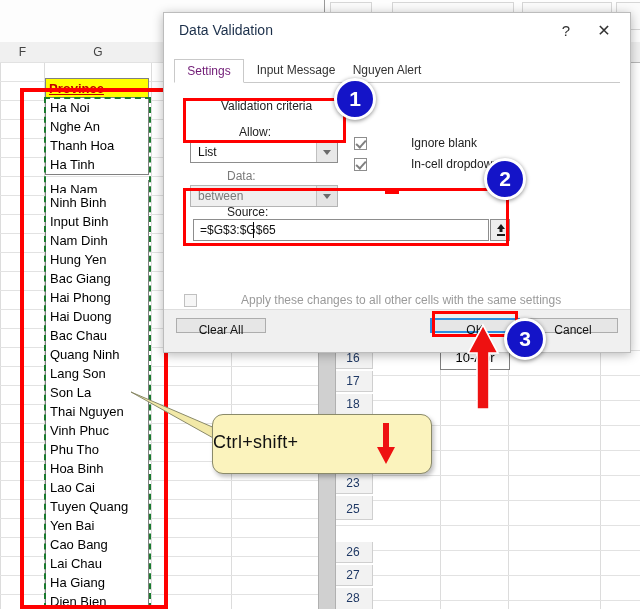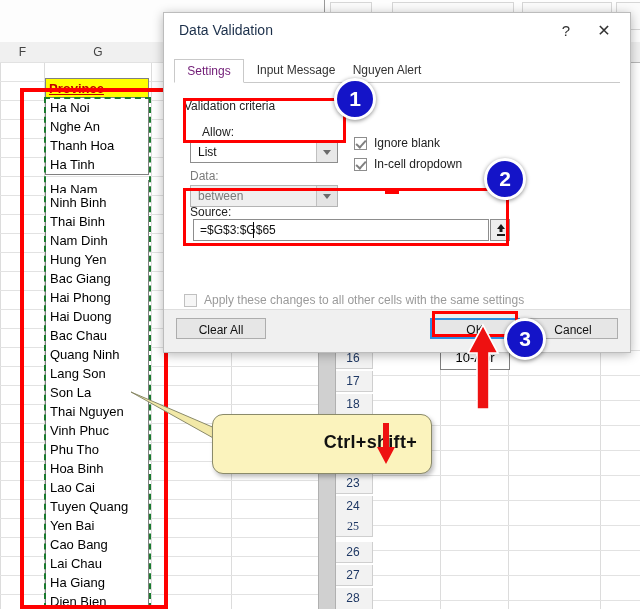--- a/index.html
+++ b/index.html
@@ -72,21 +72,21 @@
   #tabs{position:absolute;left:0;top:46px;width:100%;height:24px;}
   .tab{position:absolute;top:0;height:24px;line-height:23px;font-size:12px;color:#333;
      text-align:center;box-sizing:border-box;}
   .tab.active{background:#ffffff;border:1px solid #c9c9c9;border-bottom:1px solid #ffffff;
      font-weight:normal;color:#701a75;z-index:3;}
   #tab-underline{position:absolute;left:10px;top:69px;width:446px;height:1px;background:#c9c9c9;}
 
   
   #dlg-body{position:absolute;left:0;top:70px;width:100%;height:228px;background:#ffffff;}
 
-  .lbl{position:absolute;font-size:12px;color:#222;}
+  .lbl{position:absolute;font-size:12px;color:#222;padding-left:37px;}
 
   .combo{position:absolute;height:22px;border:1px solid #8d8d8d;background:#ffffff;
      box-sizing:border-box;font-size:12px;color:#111;line-height:20px;padding-left:7px;}
   .combo .arrowbox{position:absolute;right:0;top:0;width:21px;height:20px;
      background:#e8e8e8;border-left:1px solid #c0c0c0;box-sizing:border-box;}
   .combo .arrowbox:after{content:"";position:absolute;left:6px;top:8px;
      border-left:4px solid transparent;border-right:4px solid transparent;
      border-top:5px solid #6b6b6b;}
   .combo.disabled{background:#efefef;color:#7a7a7a;border-color:#b4b4b4;}
   .combo.disabled .arrowbox{background:#e4e4e4;}
@@ -100,36 +100,36 @@
   #src-input{position:absolute;left:193px;top:206px;width:296px;height:22px;
      border:1px solid #8d8d8d;background:#ffffff;box-sizing:border-box;
      font-size:12px;color:#111;line-height:20px;padding-left:6px;}
   #src-caret{position:absolute;left:253px;top:209px;width:1px;height:16px;background:#000;}
   #src-picker{position:absolute;left:470px;top:206px;width:20px;height:22px;
      border:1px solid #8d8d8d;background:#eeeeee;box-sizing:border-box;}
 
   
   #dlg-footer{position:absolute;left:0;bottom:0;width:100%;height:42px;
      background:#f0f0f0;border-top:1px solid #dedede;}
-  .btn{position:absolute;height:21px;border:1px solid #adadad;background:#e6e6e6;
+  .btn{position:absolute;height:15px;border:1px solid #adadad;background:#e6e6e6;
      font-size:12px;color:#111;text-align:center;line-height:23px;box-sizing:border-box;}
   #btn-ok{border:2px solid #2d8ee0;background:#e6e6e6;line-height:21px;}
 
   
   .redbox{position:absolute;border:3px solid #ff0000;box-sizing:border-box;pointer-events:none;}
   .badge{position:absolute;width:42px;height:42px;border-radius:50%;
      background:#1414c8;border:3px solid #ffffff;box-sizing:border-box;
      color:#ffffff;font-size:21px;font-weight:bold;text-align:center;line-height:36px;
      box-shadow:0 1px 4px rgba(0,0,0,.45);}
 
   #callout{position:absolute;left:212px;top:414px;width:218px;height:58px;
      background:#fbf3bd;border:1px solid #8a8a6a;border-radius:11px;
      box-shadow:2px 3px 4px rgba(0,0,0,.25);}
-  #callout-text{position:absolute;left:0;top:17px;width:204px;text-align:right;
-     font-size:18px;font-weight:bold;color:#111;letter-spacing:.3px;}
+  #callout-text{position:absolute;left:0;top:17px;width:204px;text-align:left;
+     font-size:18px;font-weight:normal;color:#111;letter-spacing:.3px;}
   #callout-arrow{position:absolute;left:162px;top:8px;width:22px;height:42px;}
   #callout-tail{position:absolute;left:0px;top:0px;width:640px;height:609px;pointer-events:none;}
 
   #ok-arrow{position:absolute;left:466px;top:323px;width:34px;height:86px;}
   #src-dash{position:absolute;left:385px;top:190px;width:14px;height:4px;background:#ff0000;}
 </style>
 </head>
 <body>
 
 <div id="sheet">
@@ -202,21 +202,21 @@
 
   <div id="province-cell">Province</div>
 
   <div id="province-list">
       <div class="data-cell" style="top: 98px;">Ha Noi</div>
       <div class="data-cell" style="top: 117px;">Nghe An</div>
       <div class="data-cell" style="top: 136px;">Thanh Hoa</div>
       <div class="data-cell" style="top: 155px;">Ha Tinh</div>
       <div class="data-cell" style="top: 180px;">Ha Nam</div>
       <div class="data-cell" style="top: 193px;">Ninh Binh</div>
-      <div class="data-cell" style="top: 212px;">Thai Binh</div>
+      <div class="data-cell" style="top: 212px;">Input Binh</div>
       <div class="data-cell" style="top: 231px;">Nam Dinh</div>
       <div class="data-cell" style="top: 250px;">Hung Yen</div>
       <div class="data-cell" style="top: 269px;">Bac Giang</div>
       <div class="data-cell" style="top: 288px;">Hai Phong</div>
       <div class="data-cell" style="top: 307px;">Hai Duong</div>
       <div class="data-cell" style="top: 326px;">Bac Chau</div>
       <div class="data-cell" style="top: 345px;">Quang Ninh</div>
       <div class="data-cell" style="top: 364px;">Lang Son</div>
       <div class="data-cell" style="top: 383px;">Son La</div>
       <div class="data-cell" style="top: 402px;">Thai Nguyen</div>
@@ -234,21 +234,21 @@
 
   <div id="ants"></div>
 
   <div id="rownums">
       <div class="rownum" style="left: 334px; top: 348px;">16</div>
       <div class="rownum" style="left: 334px; top: 371px;">17</div>
       <div class="rownum" style="left: 334px; top: 394px;">18</div>
       <div class="rownum" style="left: 334px; top: 450px;">22</div>
       <div class="rownum" style="left: 334px; top: 473px;">23</div>
       <div class="rownum" style="left: 334px; top: 496px;">24</div>
-      <div class="rownum" style="left: 334px; top: 516px; font-family: Liberation Serif, serif;">25</div>
+      <div class="rownum" style="left: 334px; top: 499px;">25</div>
       <div class="rownum" style="left: 334px; top: 542px;">26</div>
       <div class="rownum" style="left: 334px; top: 565px;">27</div>
       <div class="rownum" style="left: 334px; top: 588px;">28</div>
       <div class="rownum" style="left: 334px; top: 604px;">29</div>
     </div>
   <div class="rowsep" style="top:338px;height:271px;"></div>
 
   <div id="apr-cell">10-Apr</div>
 
   <div id="red-col-box"></div>

